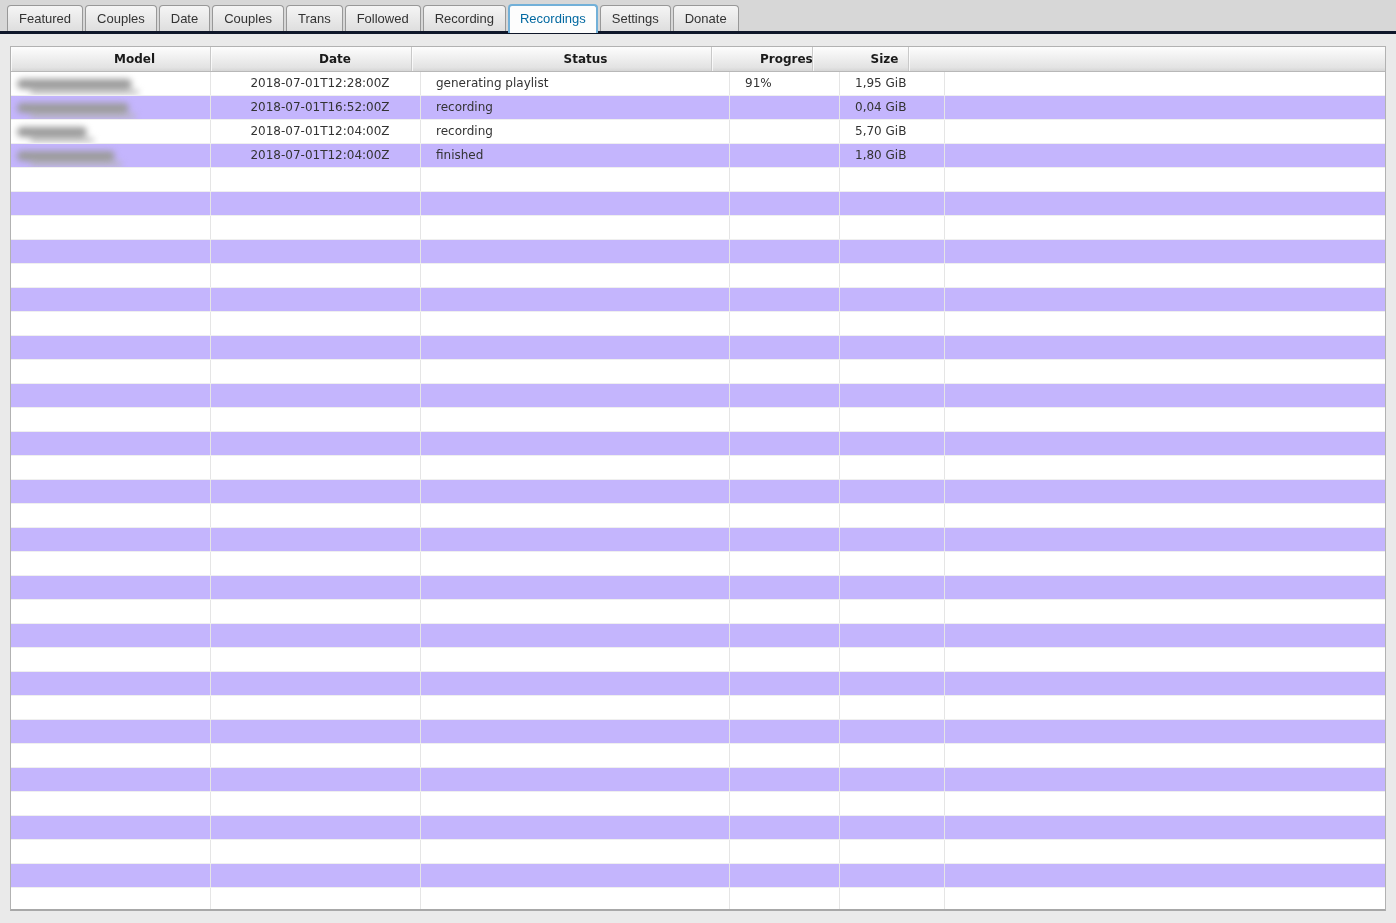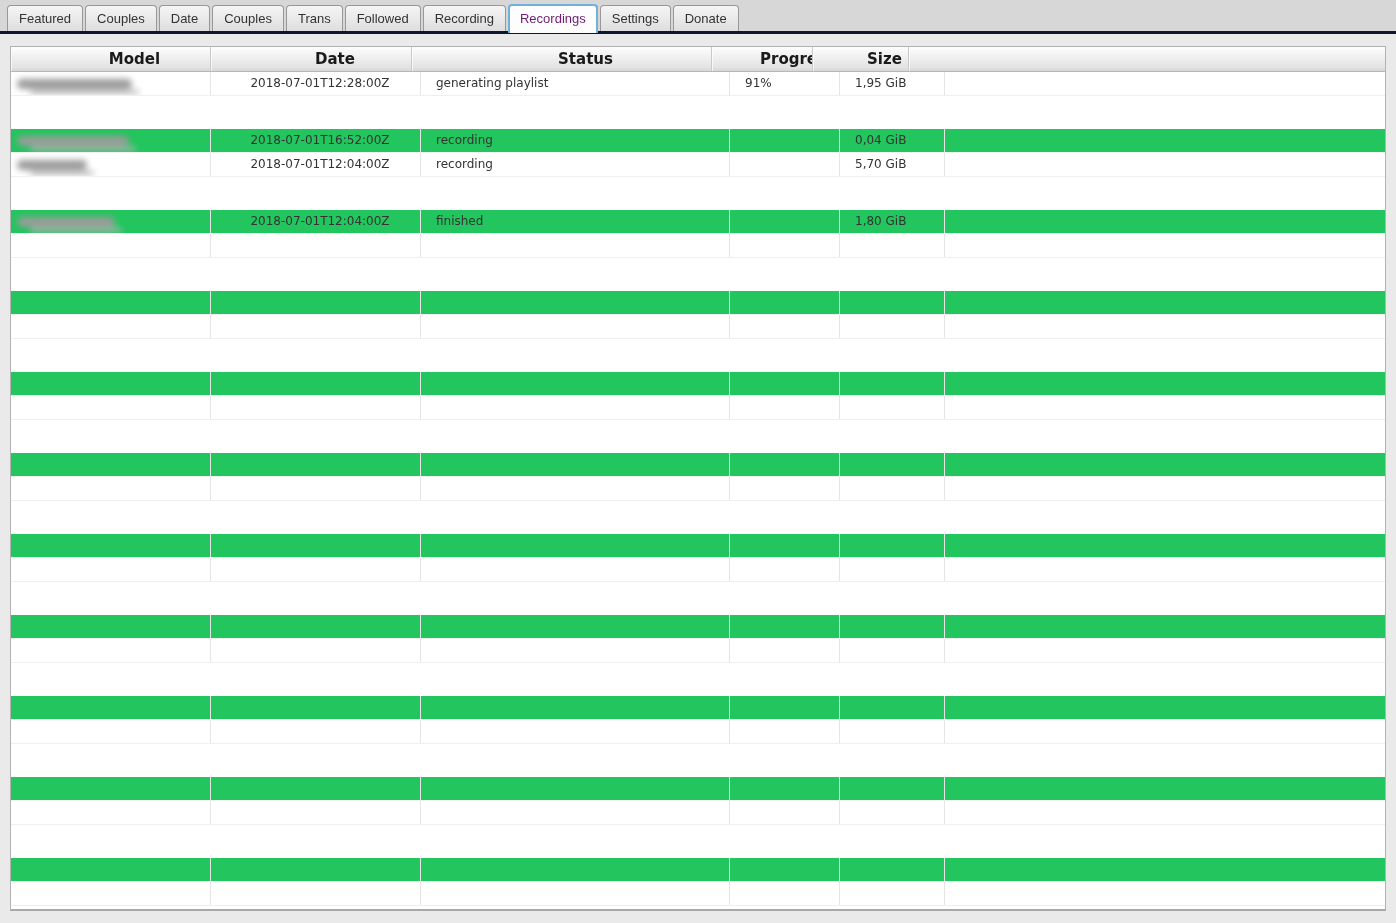--- a/index.html
+++ b/index.html
@@ -34,21 +34,21 @@
     margin-right: 2px;
     cursor: default;
     white-space: nowrap;
   }
   .tab.active {
     background: #fdfdfd;
     border: 2px solid #72b0d8;
     border-bottom: none;
     padding: 5px 10px 7px;
     margin-bottom: -2px;
-    color: #701a75;
+    color: #0369a1;
     position: relative;
     z-index: 2;
   }
 
   
   .table-wrap {
     position: absolute;
     left: 10px;
     top: 46px;
     width: 1376px;
@@ -58,42 +58,42 @@
     border-bottom: 2px solid #a8a8a8;
     overflow: hidden;
   }
   .thead {
     display: flex;
     height: 25px;
     background: linear-gradient(#fdfdfd, #e3e3e3 85%, #d6d6d6);
     border-bottom: 1px solid #b8b8b8;
   }
   .th {
-    font-size: 15px;
+    font-size: 12px;
     font-weight: bold;
     color: #1a1a1a;
     text-align: center;
     line-height: 24px;
     border-right: 1px solid #c9c9c9;
     box-shadow: inset 1px 0 0 rgba(255,255,255,0.7);
     overflow: hidden;
     white-space: nowrap;
     padding-left: 48px;
   }
   .th.filler { flex: 1; border-right: none; }
 
   .tbody { width: 100%; }
   .tr {
     display: flex;
     height: 24px;
     border-bottom: 1px solid #efefef;
     background: #ffffff;
     gap: 9px;
   }
-  .tr.even { background: #22c55e; margin-top: 33px; }
+  .tr.even { background: #c4b5fd; }
   .td {
     font-size: 12px;
     color: #333333;
     line-height: 23px;
     padding: 0 6px;
     border-right: 1px solid #e5e5e5;
     overflow: hidden;
     white-space: nowrap;
   }
   .td.filler { flex: 1; border-right: none; padding: 0; }

